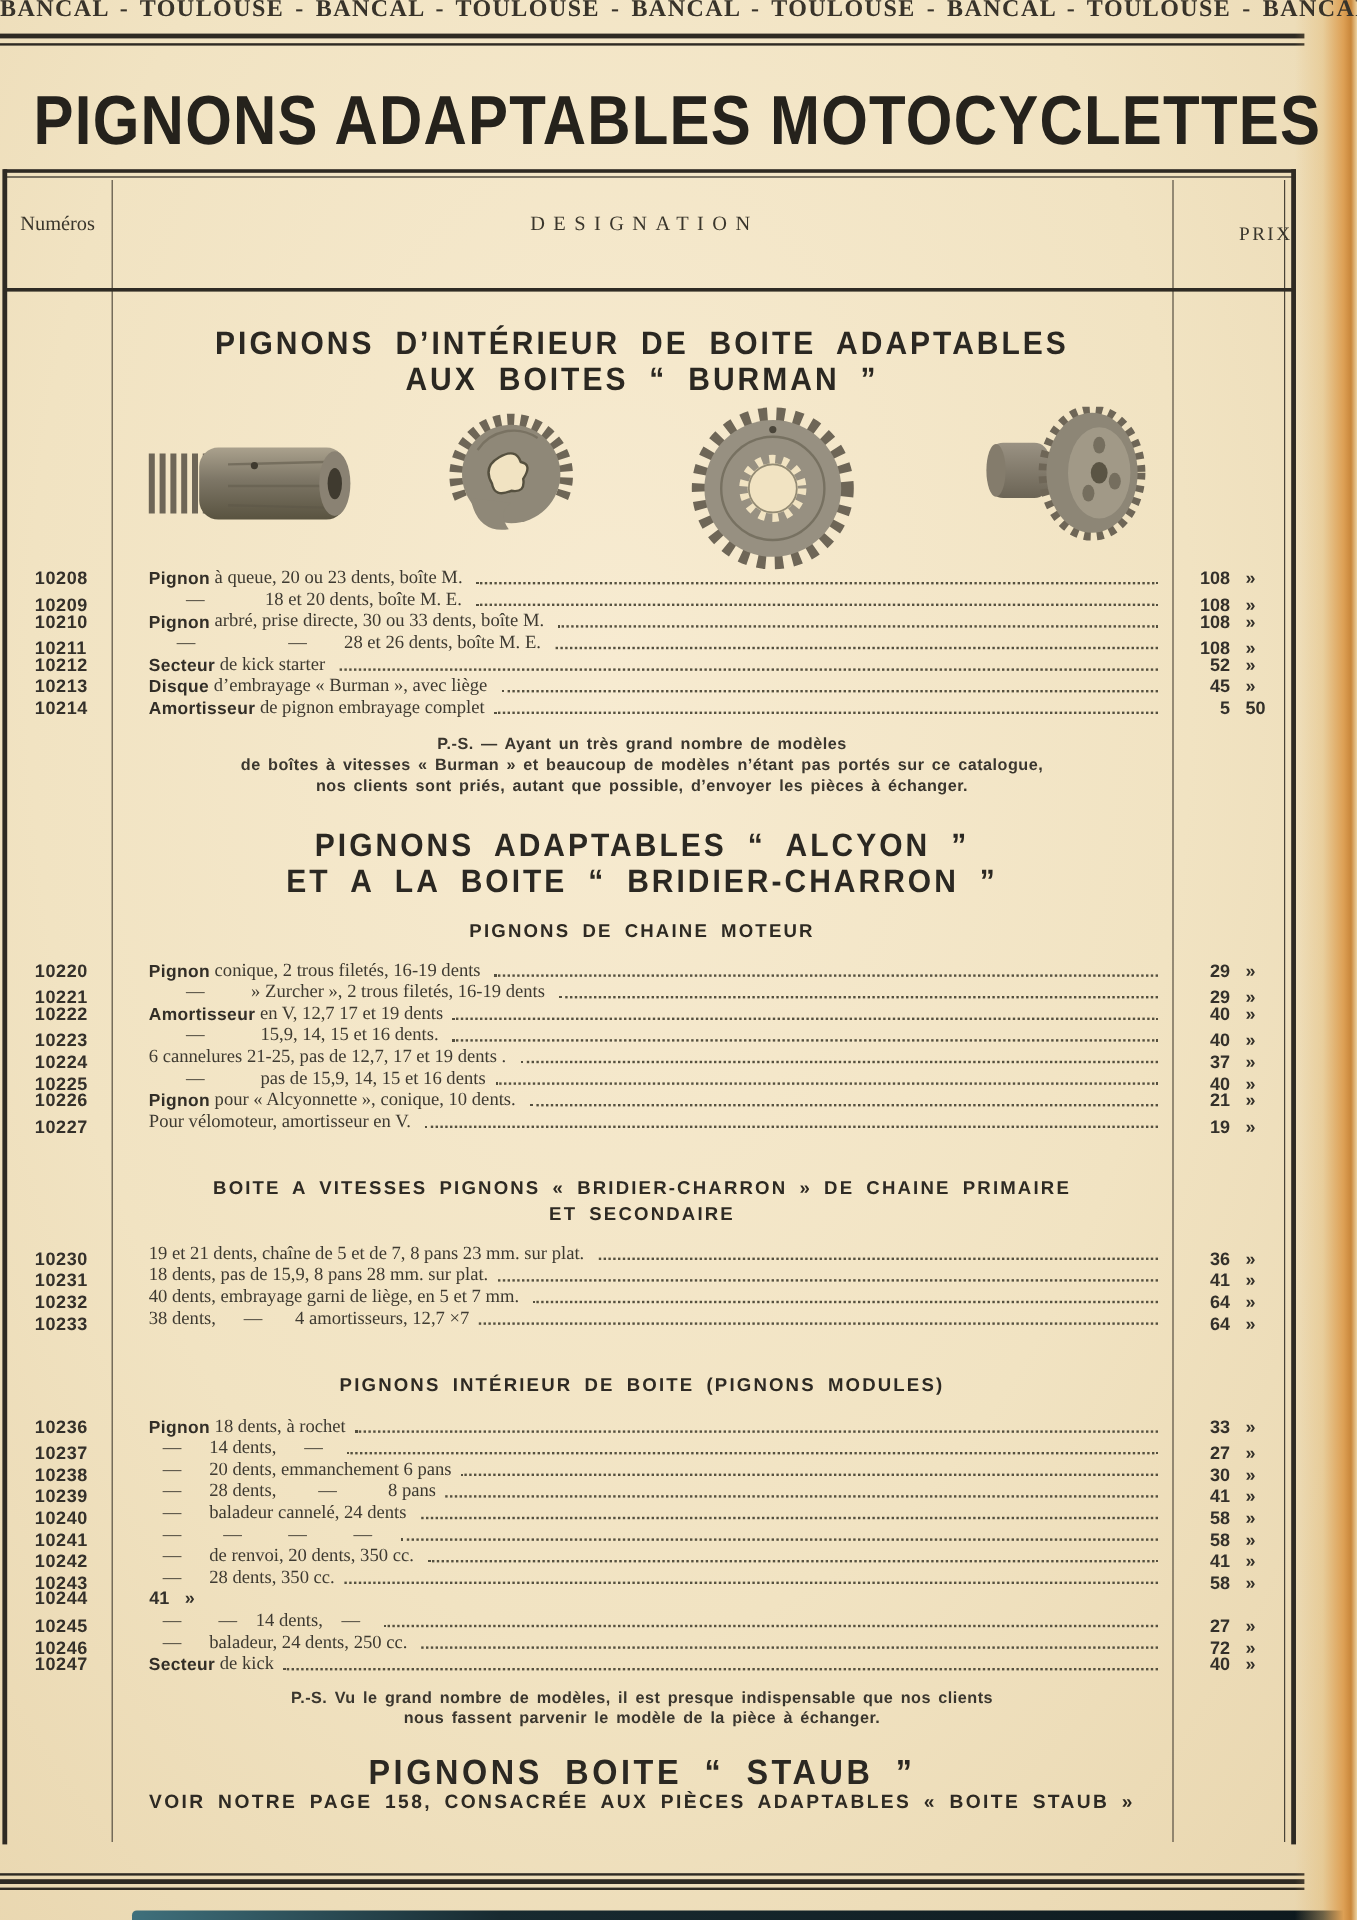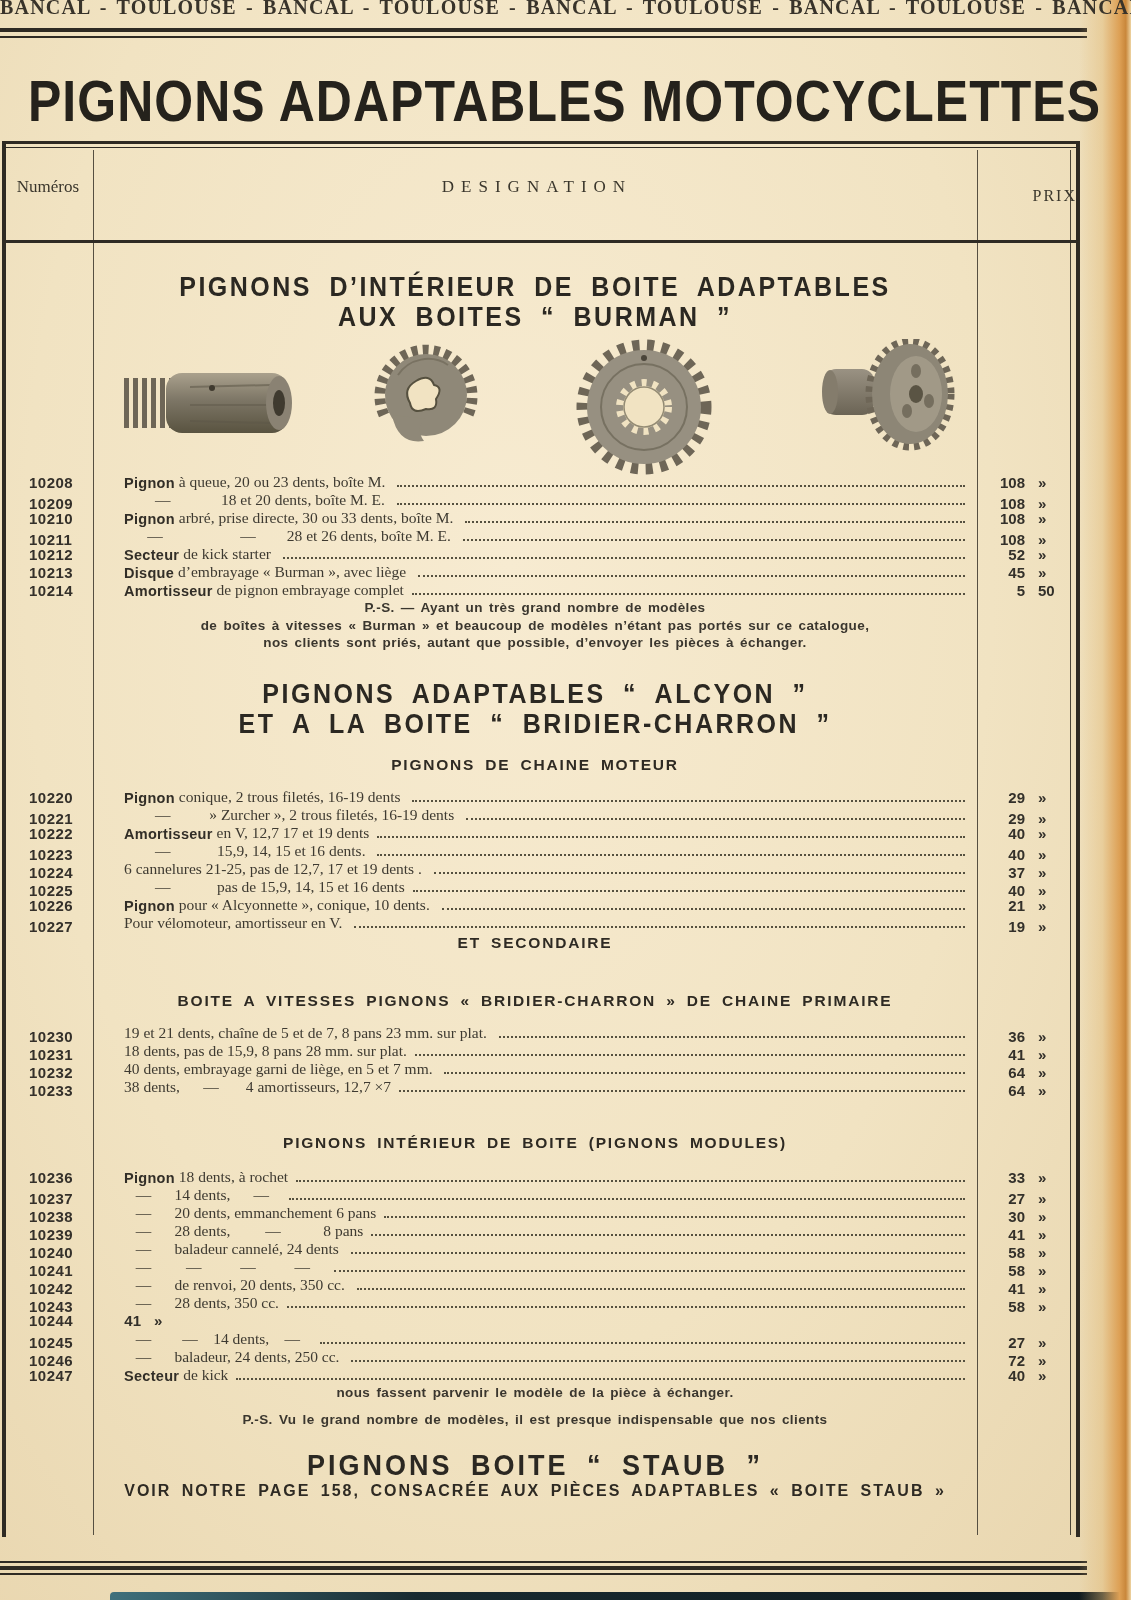--- a/index.html
+++ b/index.html
@@ -45,21 +45,21 @@
   .h1.staub{font-size:27px;line-height:32px;letter-spacing:3px;}
   .h2{font:bold 15.5px/22px "Liberation Sans", sans-serif;letter-spacing:1.8px;word-spacing:4px;
       text-align:center;color:#2e2a23;padding-right:10px;}
   .note{font:bold 13.5px/17.5px "Liberation Sans", sans-serif;letter-spacing:0.4px;word-spacing:2px;
         text-align:center;color:#3a362e;padding-right:10px;}
   .footer-line{font:bold 16px/20px "Liberation Sans", sans-serif;letter-spacing:2px;word-spacing:4px;
         text-align:center;color:#2e2a23;padding-right:10px;}
   .m-sec1{margin-top:28px;}
   .images{margin-top:2px;height:140px;position:relative;}
   .images svg{position:absolute;}
-  .note-1{margin-top:0;}
+  .note-1{margin-top:12px;}
   .h-alcyon{margin-top:26px;}
   .h-chaine{margin-top:16px;}
   .rows-2{margin-top:12px;}
   .h-bridier{margin-top:36px;}
   .rows-3{margin-top:12px;}
   .h-modules{margin-top:36px;}
   .rows-4{margin-top:14px;}
   .note-2{margin-top:10px;}
   .h-staub{margin-top:20px;}
   .f-line{}
@@ -369,22 +369,22 @@
             <span class="dtext">Pour vélomoteur, amortisseur en V. </span>
             <span class="leader"></span>
           </span>
           <span class="price">
             <span class="pv">19</span>
             <span class="pc">»</span>
           </span>
         </div>
       </div>
 
+    <div class="h2 h-bridier">BOITE A VITESSES PIGNONS « BRIDIER-CHARRON » DE CHAINE PRIMAIRE</div>
     <div class="h2">ET SECONDAIRE</div>
-    <div class="h2 h-bridier">BOITE A VITESSES PIGNONS « BRIDIER-CHARRON » DE CHAINE PRIMAIRE</div>
 
     <div class="rows rows-3">
 
         <div class="row">
           <span class="num">10230</span>
           <span class="desc">
             <b></b>
             <span class="dtext">19 et 21 dents, chaîne de 5 et de 7, 8 pans 23 mm. sur plat. </span>
             <span class="leader"></span>
           </span>
@@ -583,20 +583,20 @@
             <span class="dtext"> de kick</span>
             <span class="leader"></span>
           </span>
           <span class="price">
             <span class="pv">40</span>
             <span class="pc">»</span>
           </span>
         </div>
       </div>
 
+    <div class="note note-2">P.-S.  Vu le grand nombre de modèles, il est presque indispensable que nos clients</div>
     <div class="note">nous fassent parvenir le modèle de la pièce à échanger.</div>
-    <div class="note note-2">P.-S.  Vu le grand nombre de modèles, il est presque indispensable que nos clients</div>
 
     <div class="h1 staub h-staub">PIGNONS BOITE “ STAUB ”</div>
     <div class="footer-line f-line">VOIR NOTRE PAGE 158, CONSACRÉE AUX PIÈCES ADAPTABLES « BOITE STAUB »</div>
 
   </div>
 </div>
 
 </body></html>

